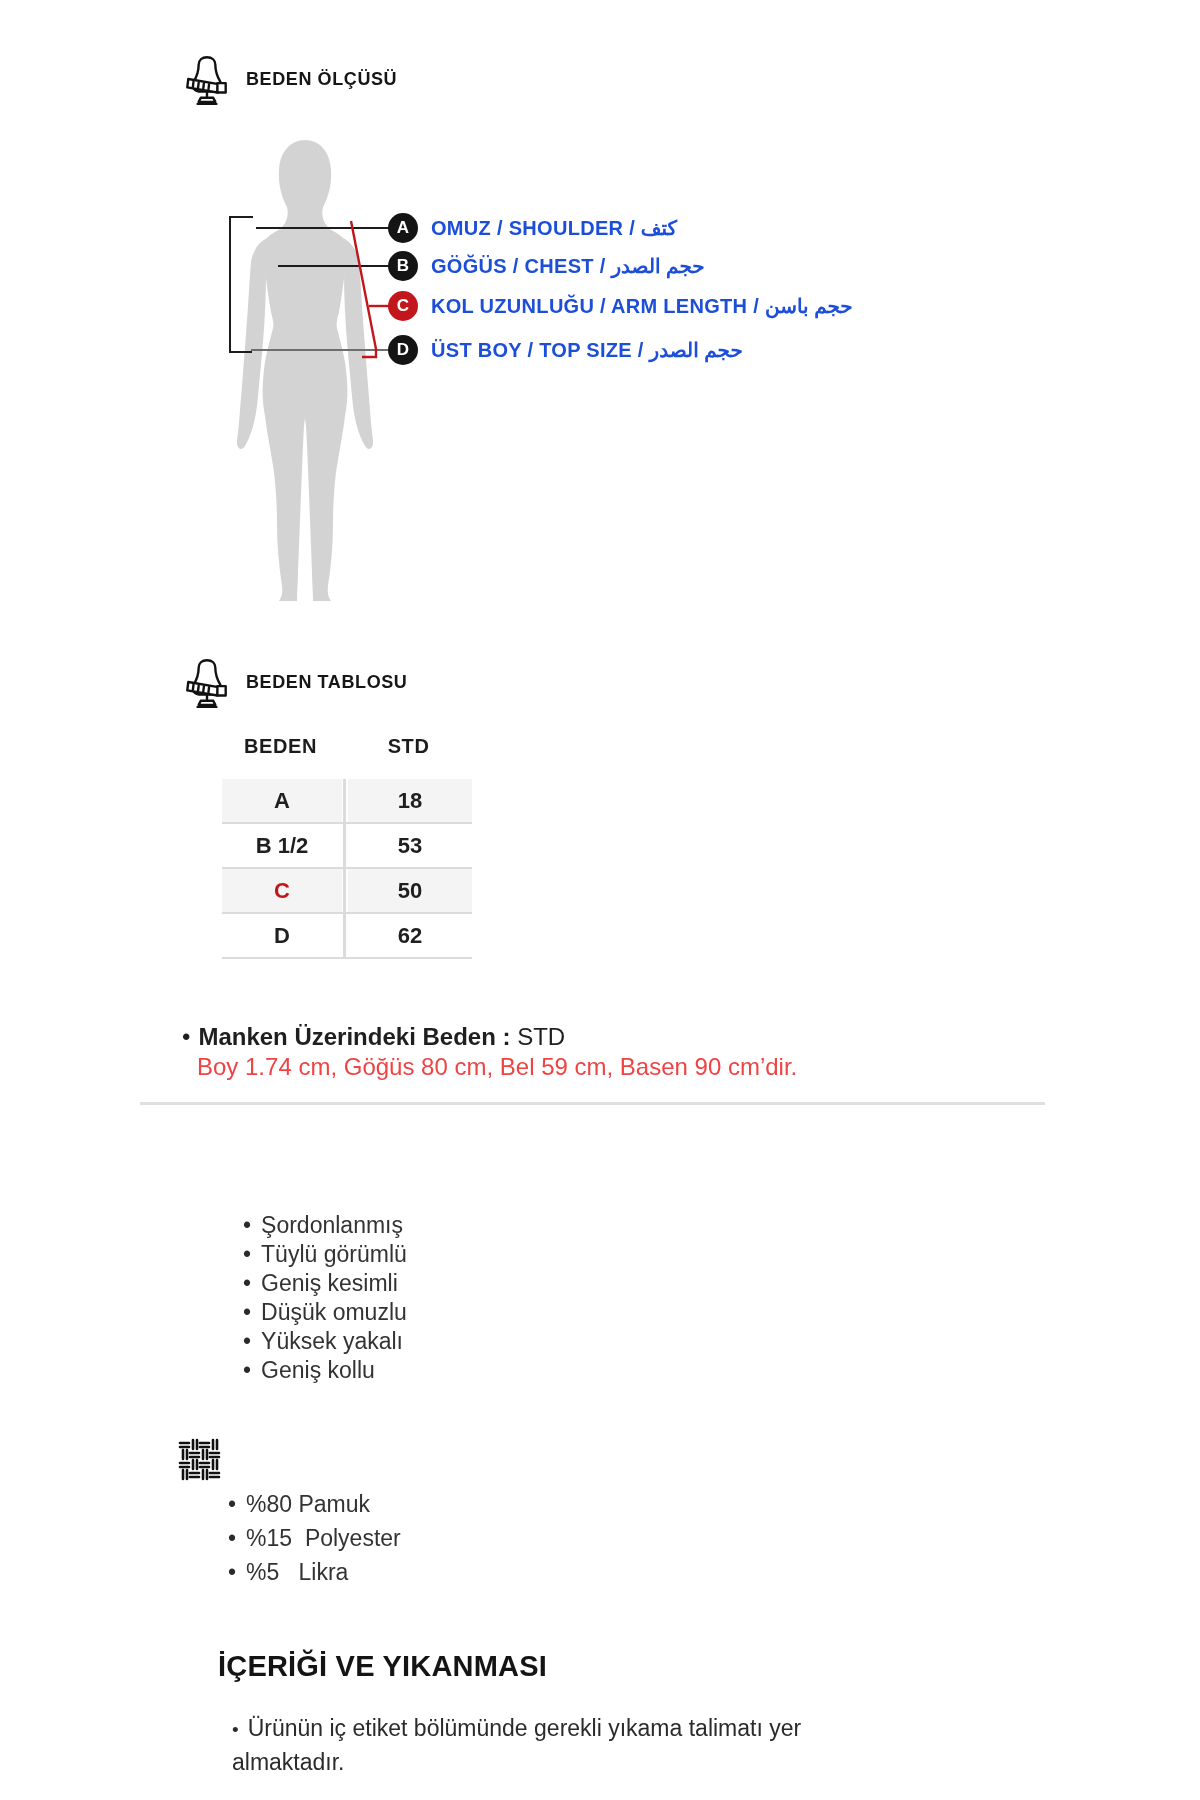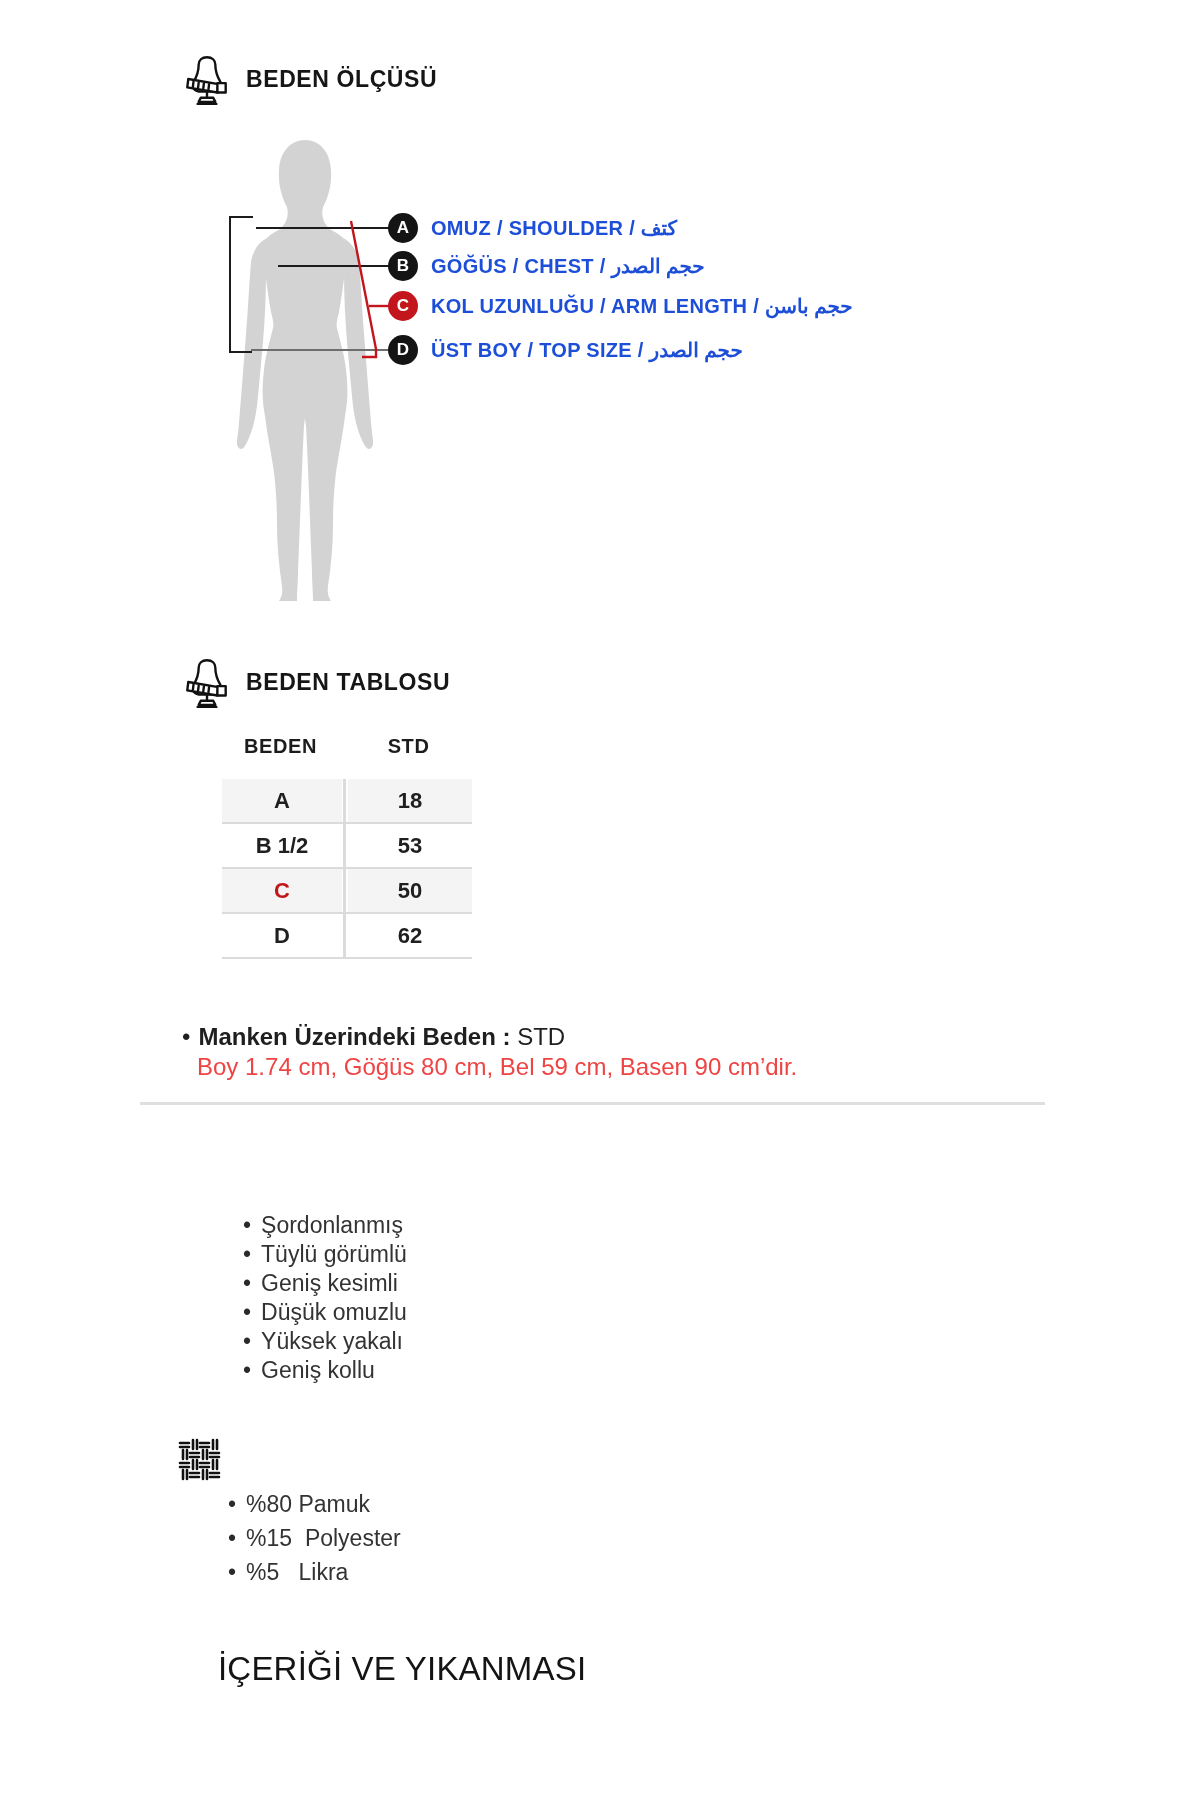--- a/index.html
+++ b/index.html
@@ -2,21 +2,21 @@
 <html lang="tr"><head>
 <meta charset="utf-8">
 <style>
   * { margin:0; padding:0; box-sizing:border-box; }
   body { background:#ffffff; font-family:"Liberation Sans", sans-serif; }
   .page { position:relative; width:1200px; height:1800px; background:#fff; overflow:hidden; color:#1c1c1c; }
   .abs { position:absolute; }
 
   
   .sec-head { display:flex; align-items:center; gap:15px; }
-  .sec-head .ttl { font-size:23px; font-weight:800; letter-spacing:.6px; color:#161616; white-space:nowrap; }
+  .sec-head .ttl { font-size:18px; font-weight:800; letter-spacing:.6px; color:#161616; white-space:nowrap; }
   .sec-head svg { display:block; }
 
   
   .diagram { left:0; top:130px; width:1200px; height:480px; }
   .silhouette { left:205px; top:8px; }
   .overlay { left:0; top:0; }
   .marker-row { position:absolute; display:flex; align-items:center; gap:13px; white-space:nowrap; }
   .marker { width:30px; height:30px; border-radius:50%; background:#141414; color:#fff; font-size:17px; font-weight:700;
             display:flex; align-items:center; justify-content:center; flex:0 0 auto; }
   .marker.red { background:#c3161c; }
@@ -47,21 +47,21 @@
 
   
   .blist { list-style:none; }
   .blist li { font-size:23px; color:#333; line-height:26px; margin-bottom:3px; white-space:pre-wrap; }
   .blist li::before { content:"•"; margin-right:10px; color:#2a2a2a; }
   .features { left:243px; top:1212px; }
   .fabric-list { left:228px; top:1490px; }
   .fabric-list li { line-height:28px; margin-bottom:6px; }
 
   
-  .care-head { left:218px; top:1650px; font-size:33px; font-weight:400; letter-spacing:.2px; color:#141414; white-space:nowrap; }
+  .care-head { left:218px; top:1650px; font-size:29px; font-weight:700; letter-spacing:.2px; color:#141414; white-space:nowrap; }
   .care-text { left:232px; top:1712px; width:660px; font-size:23px; color:#2b2b2b; line-height:33px; }
   .care-text::before { content:"•"; font-size:19px; margin-right:9px; }
 </style>
 </head>
 <body>
 
 <div class="page">
 
   <div class="abs sec-head" style="left:183px; top:52px;">
     <span>
@@ -183,14 +183,15 @@
     </span>
   </div>
 
   <ul class="abs blist fabric-list">
     <li>%80 Pamuk</li>
     <li>%15  Polyester</li>
     <li>%5   Likra</li>
   </ul>
 
   <div class="abs care-head">İÇERİĞİ VE YIKANMASI</div>
+  <div class="abs care-text">Ürünün iç etiket bölümünde gerekli yıkama talimatı yer almaktadır.</div>
 
 </div>
 
 </body></html>

